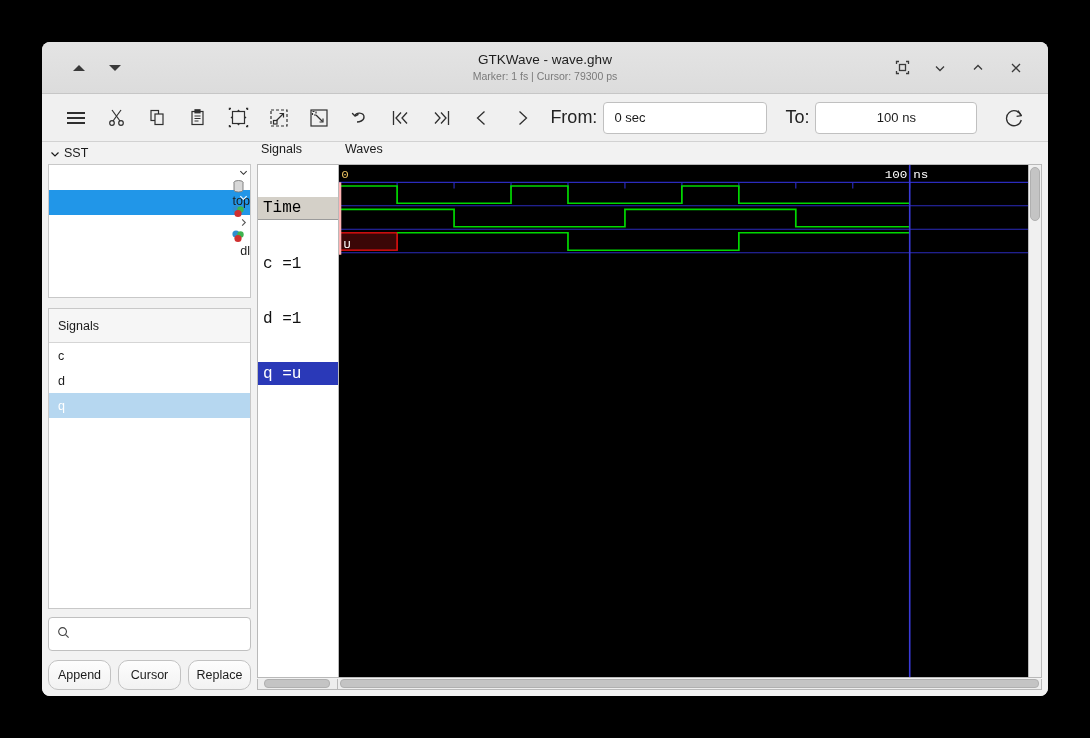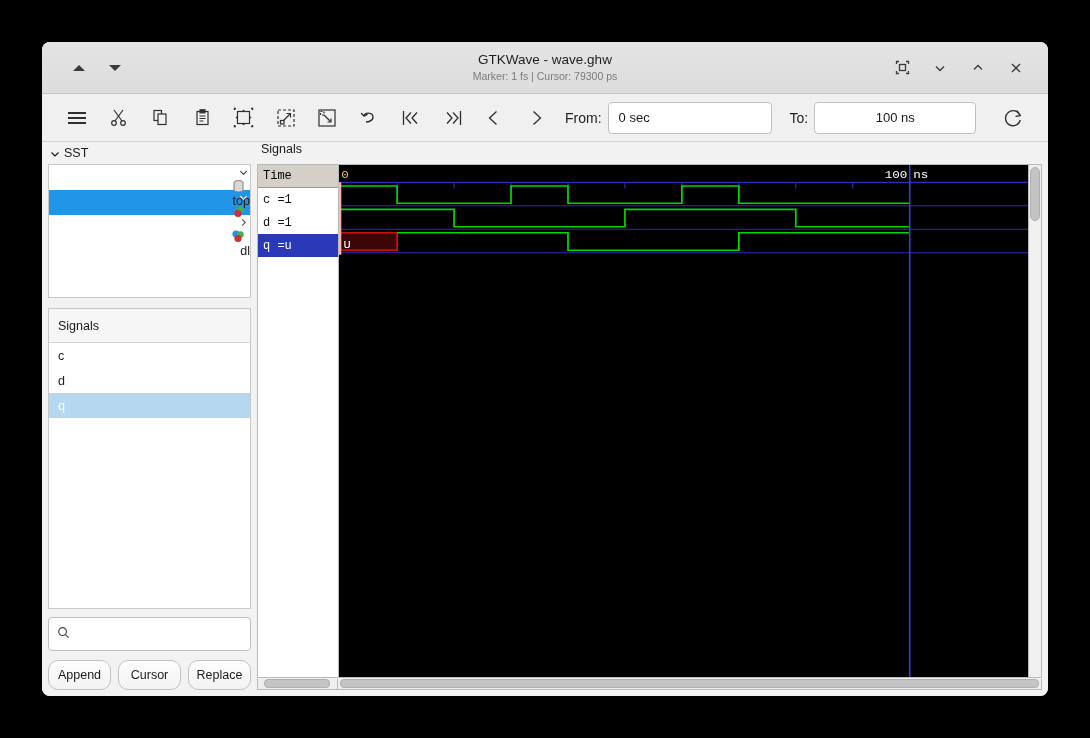--- a/index.html
+++ b/index.html
@@ -104,21 +104,21 @@
   }
   .tool {
     width: 42px; height: 34px;
     display: flex; align-items: center; justify-content: center;
     color: #2f2f2f;
     cursor: pointer;
     border-radius: 4px;
   }
   .tool svg { display:block; }
   .tb-label {
-    font-size: 14px;
+    font-size: 18px;
     color: #222;
     margin-left: 8px;
     margin-right: 6px;
     white-space: nowrap;
   }
   .tb-input {
     height: 32px;
     border: 1px solid #c0c0c0;
     border-radius: 4px;
     background: #ffffff;
@@ -305,26 +305,27 @@
     border-right: none;
     display: flex;
     flex-direction: column;
   }
   .name-row {
     height: 23px;
     min-height: 23px;
     display: flex;
     align-items: center;
     padding-left: 5px;
-    font-size: 12px;
+    font-size: 16px;
     font-family: "Liberation Mono", monospace;
     color: #111111;
     box-sizing: border-box;
     cursor: pointer;
     white-space: nowrap;
+    margin-top: 32px;
   }
   .name-row.timehdr {
     background: #d4d0c8;
     color: #000000;
     border-bottom: 1px solid #9b9b9b;
   }
   .name-row.selected {
     background: #2a39b8;
     color: #ffffff;
   }
@@ -645,20 +646,21 @@
         <button class="pbtn">Append</button>
         <button class="pbtn">Cursor</button>
         <button class="pbtn">Replace</button>
       </div>
     </div>
 
     <div id="right-pane">
 
       <div id="wave-headers">
         <div id="names-title">Signals</div>
+        <div id="waves-title">Waves</div>
       </div>
 
       <div id="wave-main">
 
         <div id="names-col">
           <div class="name-row timehdr">Time</div>
           <div class="name-row">c =1</div>
           <div class="name-row">d =1</div>
           <div class="name-row selected">q =u</div>
           <div id="names-filler"></div>

